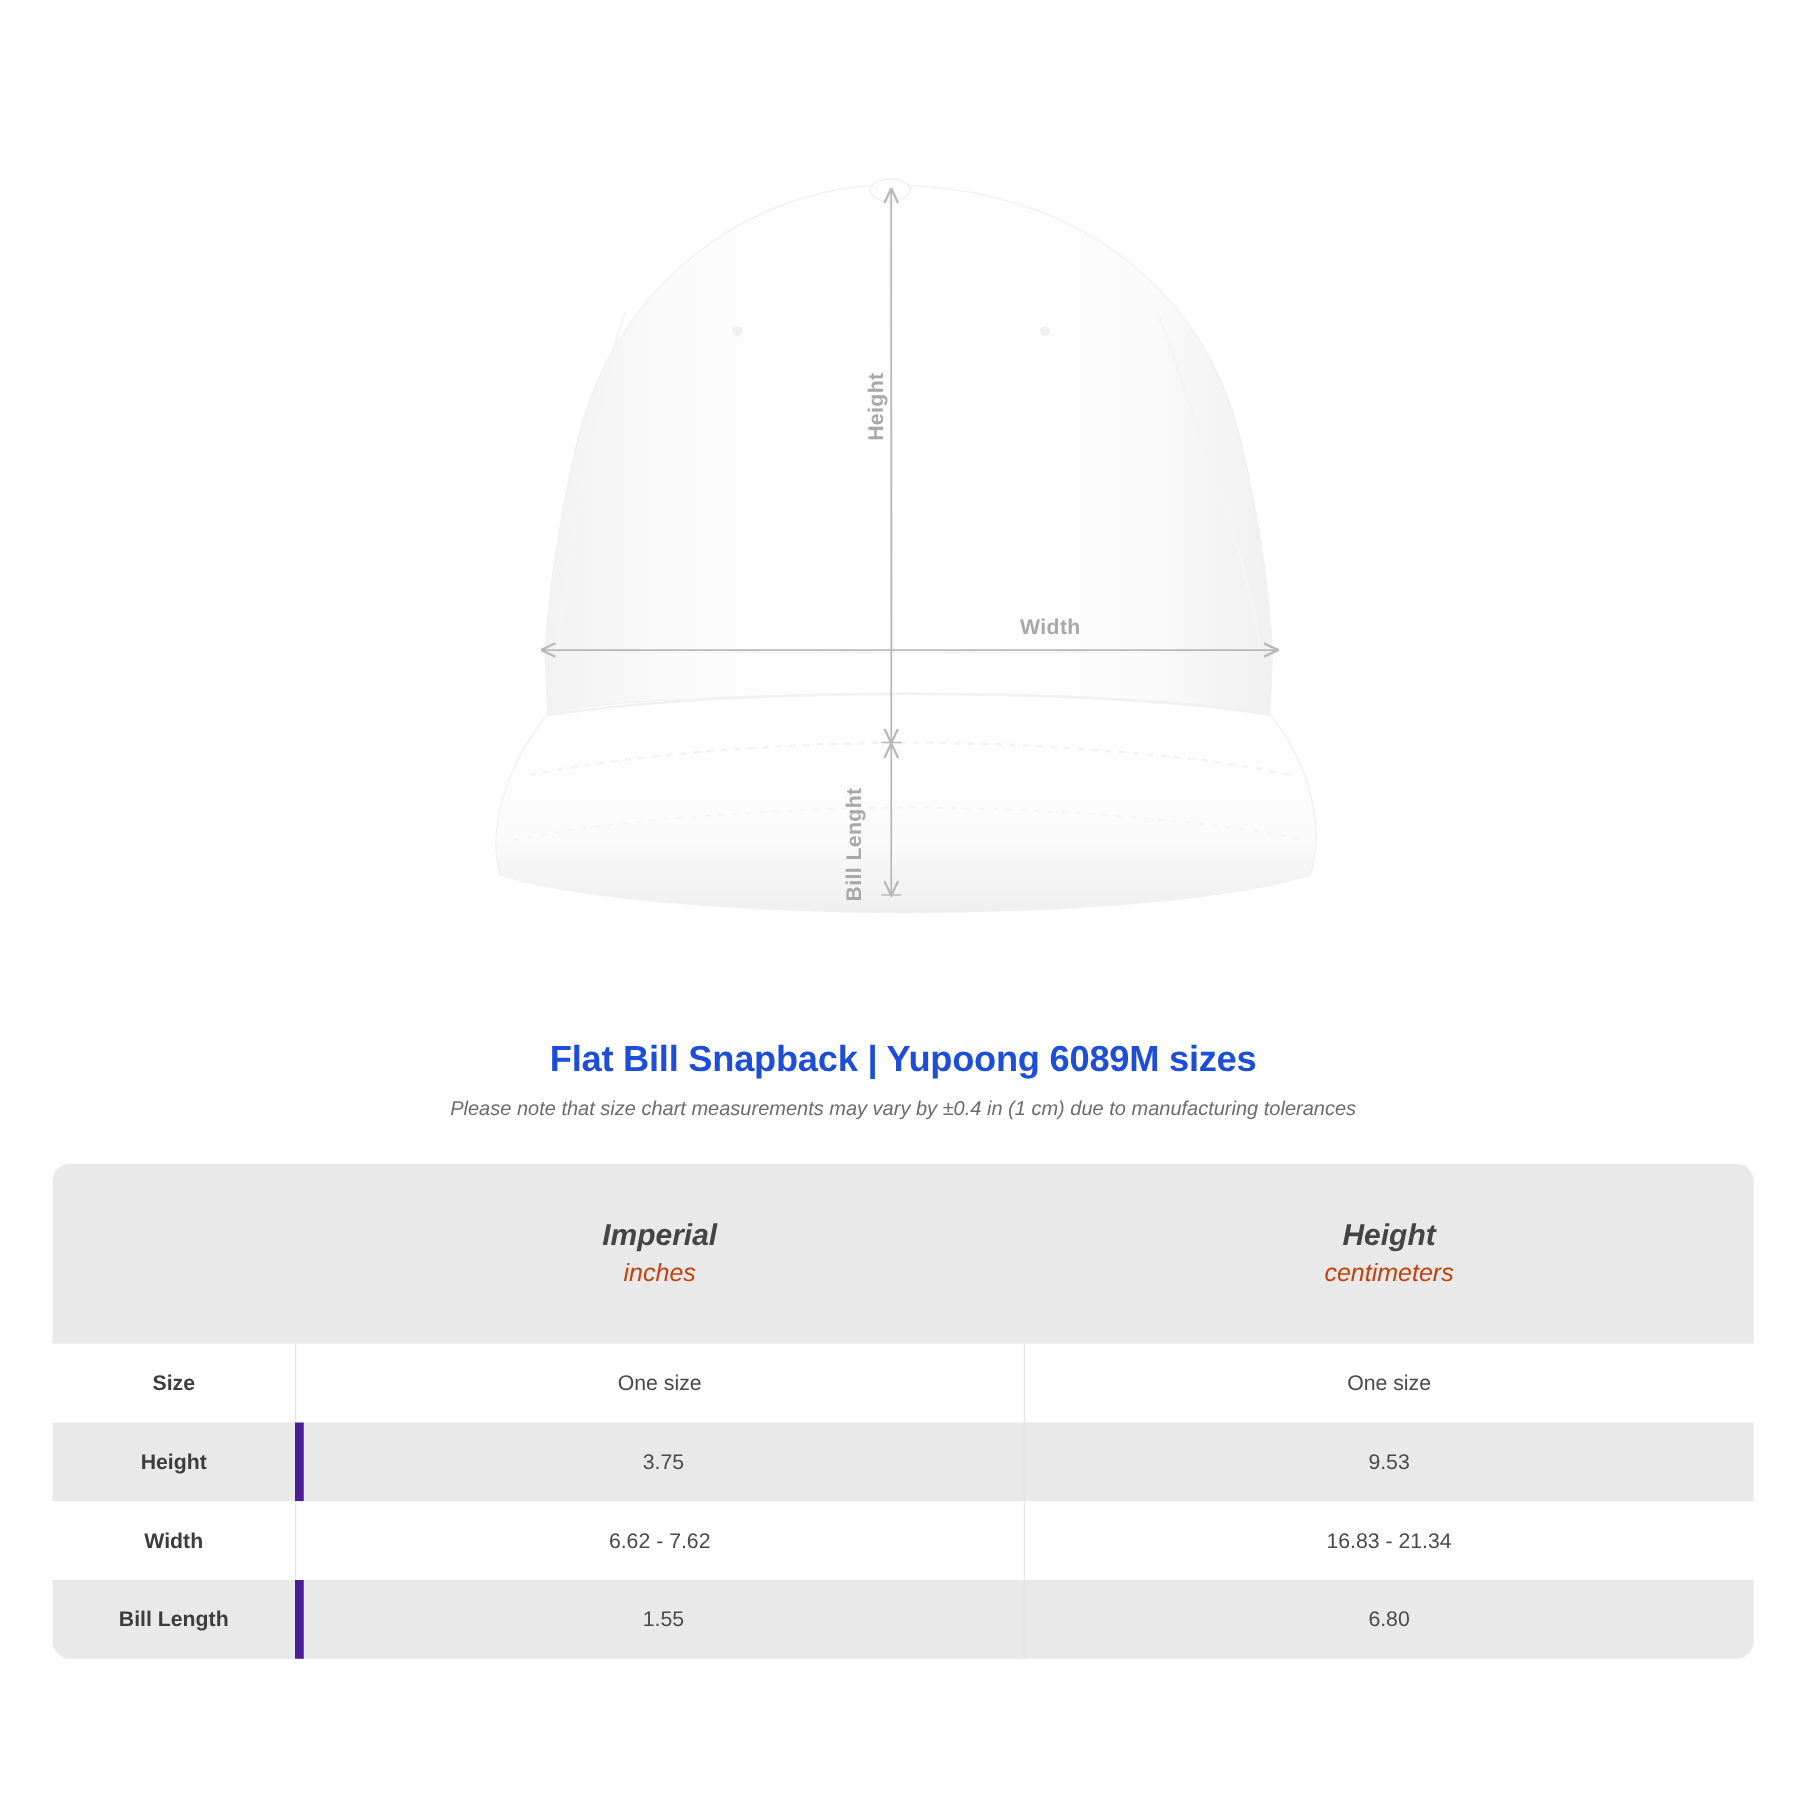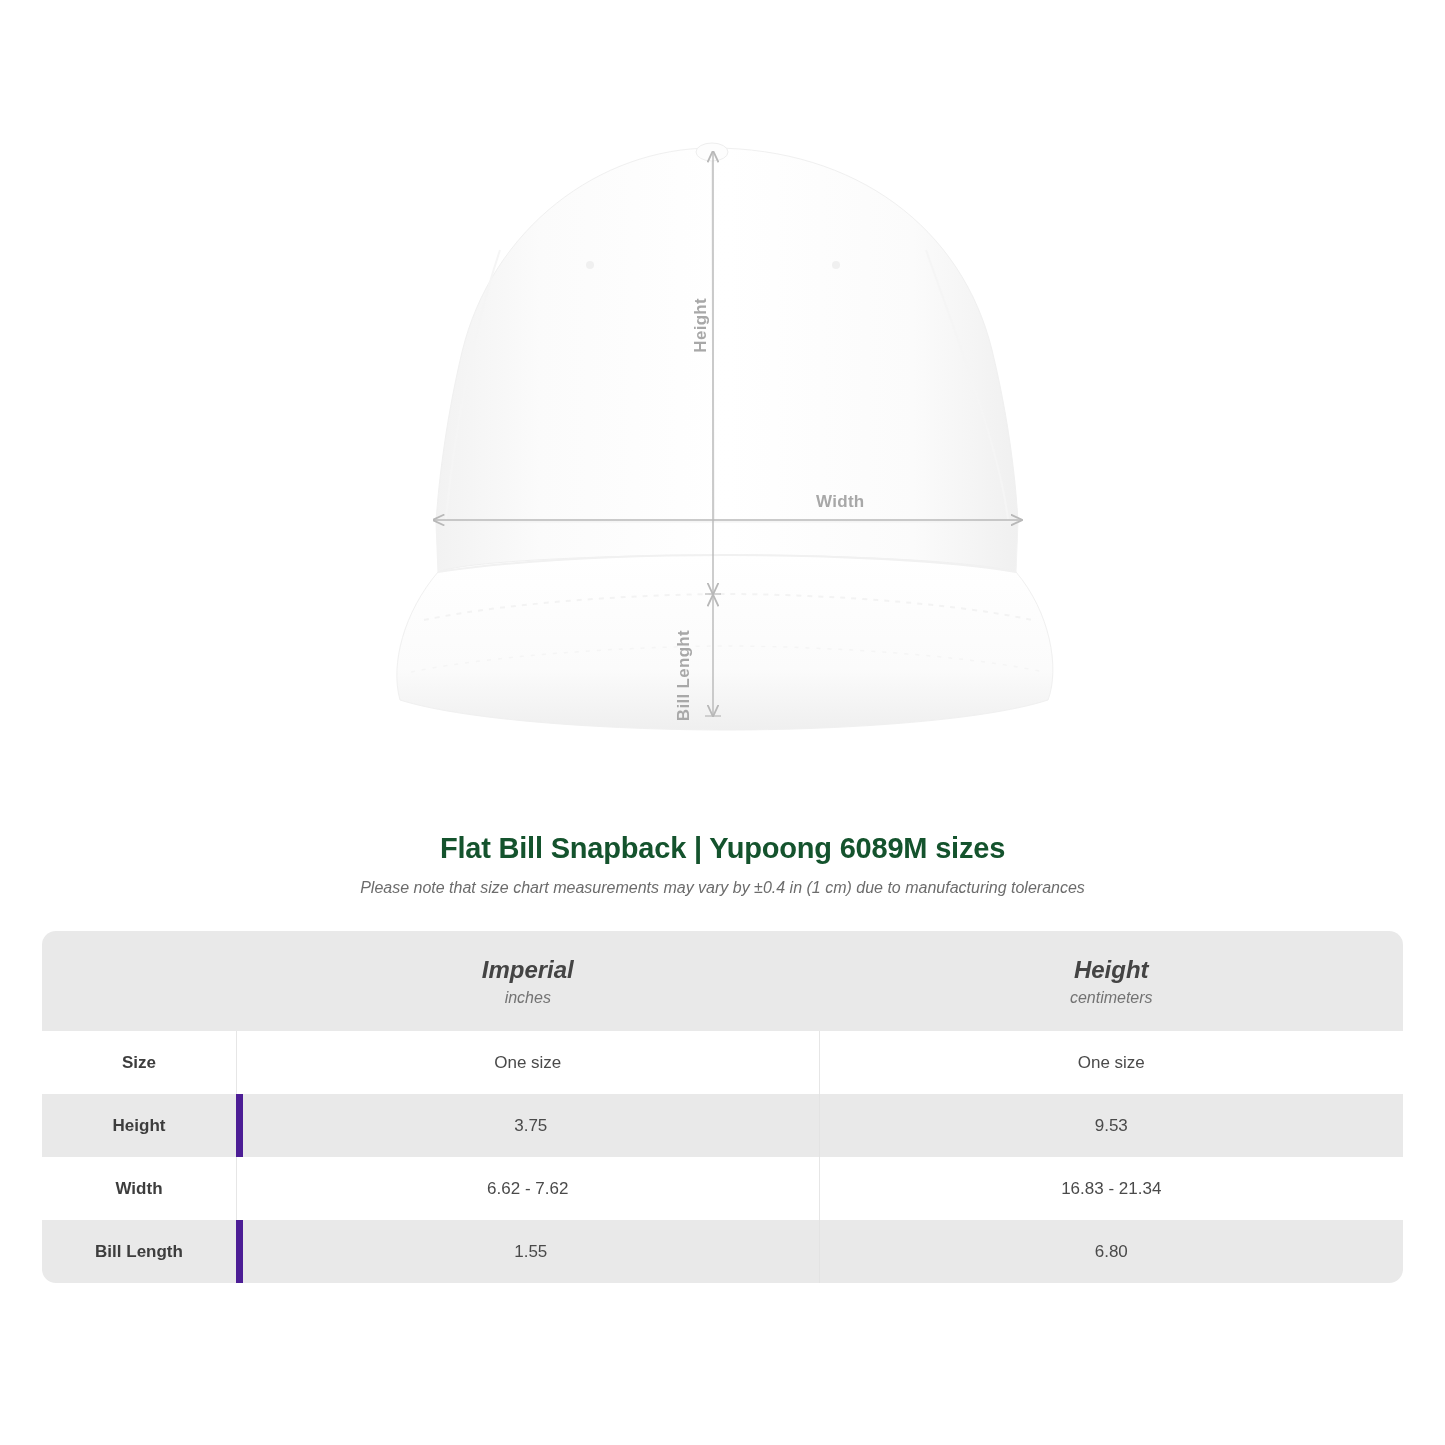--- a/index.html
+++ b/index.html
@@ -59,21 +59,21 @@
   }
 
   
   .title-block {
     text-align: center;
     margin-top: 32px;
   }
   .chart-title {
     font-size: 29px;
     font-weight: bold;
-    color: #14532d;
+    color: #1d4ed8;
     letter-spacing: -0.2px;
   }
   .chart-subtitle {
     font-size: 16px;
     font-style: italic;
     color: #6c6c6c;
     margin-top: 14px;
   }
 
   
@@ -89,42 +89,42 @@
   table.size-table td,
   table.size-table th {
     padding: 0;
     margin: 0;
   }
   .col-label { width: 194px; }
   .col-unit  { width: 583.5px; }
 
   .head-row td {
     background: #e9e9e9;
-    height: 100px;
+    height: 144px;
     text-align: center;
     vertical-align: middle;
   }
   .head-row td:first-child {
     border-top-left-radius: 14px;
     border-bottom-left-radius: 0;
   }
   .head-row td:last-child {
     border-top-right-radius: 14px;
   }
   .unit-main {
     font-size: 24px;
     font-style: italic;
     font-weight: bold;
     color: #444444;
     display: block;
   }
   .unit-sub {
-    font-size: 16px;
+    font-size: 20px;
     font-style: italic;
-    color: #737373;
+    color: #c2410c;
     display: block;
     margin-top: 5px;
   }
 
   .data-row td {
     height: 63px;
     text-align: center;
     vertical-align: middle;
     font-size: 17px;
     color: #4a4a4a;

